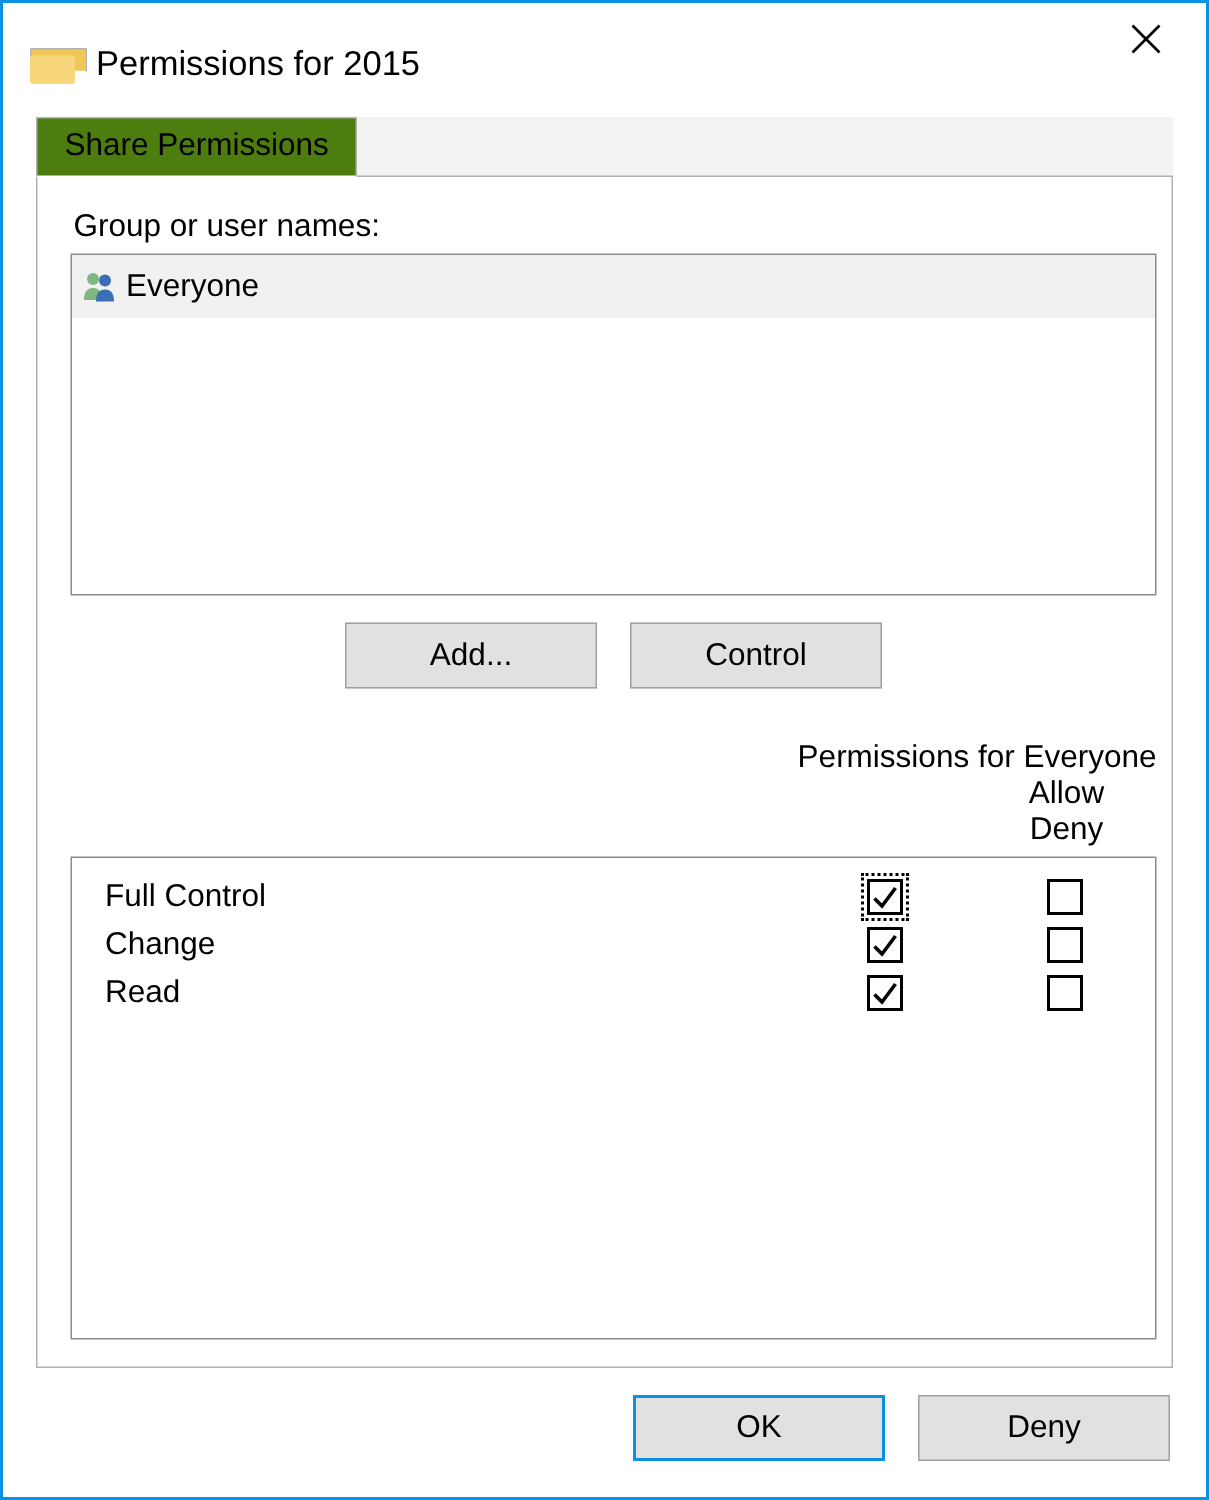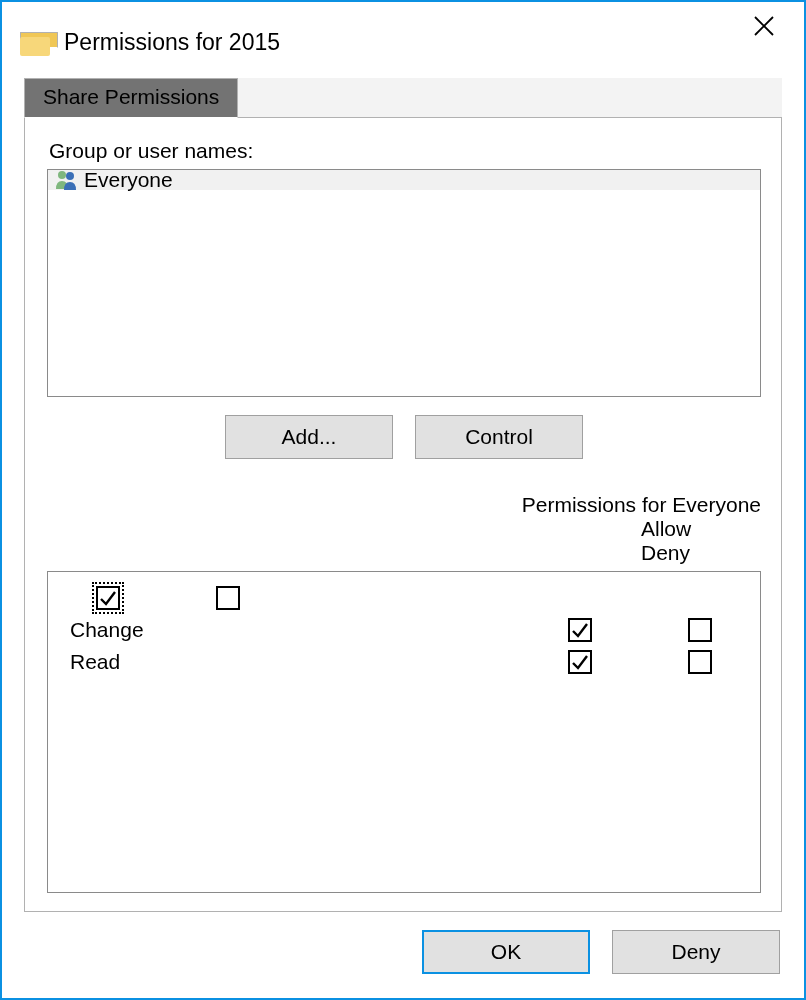--- a/index.html
+++ b/index.html
@@ -63,56 +63,56 @@
     display: flex;
     flex-direction: column;
   }
   .tab-strip {
     display: flex;
     position: relative;
     z-index: 2;
     margin-bottom: -1px;
   }
   .tab {
-    background: #737373;
+    background: #4d7c0f;
     border: 1px solid #b1b1b1;
     border-bottom: 1px solid #fff;
     padding: 6px 18px 8px 18px;
     font-size: 21px;
     cursor: pointer;
   }
   .tab-fill {
     flex: 1;
     border-bottom: 1px solid #b1b1b1;
     background: #f3f3f3;
   }
   .tab-panel {
     border: 1px solid #b1b1b1;
     border-top: none;
     background: #fff;
-    padding: 22px 20px 18px 22px;
+    padding: 22px 10px 18px 22px;
     flex: 1;
     display: flex;
     flex-direction: column;
   }
   .section-label {
     font-size: 21px;
     margin-bottom: 6px;
     padding-left: 2px;
   }
   .listbox {
     border: 1px solid #8a8a8a;
     height: 228px;
     overflow: auto;
     background: #fff;
   }
   .list-row {
     display: flex;
     align-items: center;
-    height: 20px;
+    height: 42px;
     padding: 0 6px;
     background: #f1f1f1;
     font-size: 21px;
     cursor: pointer;
     gap: 6px;
   }
   .users-icon {
     width: 24px; height: 22px; position: relative;
   }
   .users-icon svg { width: 24px; height: 22px; display:block; }
@@ -138,21 +138,21 @@
   }
 
   .perm-header-row {
     display: flex;
     margin-top: 34px;
     font-size: 21px;
     align-items: flex-end;
     flex-direction: column;
   }
   .perm-header-name { flex: 1; padding-left: 4px; }
-  .perm-col { width: 120px; }
+  .perm-col { width: 120px; text-align: center; }
 
   .perm-box {
     border: 1px solid #8a8a8a;
     margin-top: 6px;
     height: 322px;
     padding: 10px 0;
   }
   .perm-row {
     display: flex;
     align-items: center;
@@ -233,20 +233,21 @@
 
       <div class="perm-header-row">
         <div class="perm-header-name">Permissions for Everyone</div>
         <div class="perm-col">Allow</div>
         <div class="perm-col">Deny</div>
       </div>
 
       <div class="perm-box">
 
       <div class="perm-row">
+            <div class="perm-name">Full Control</div>
             <div class="perm-cell">
               <div class="cb checked focus">
                 <svg viewBox="0 0 18 18">
                   <polyline points="2,10 7,15 16,3" fill="none" stroke="#000" stroke-width="2.4"></polyline>
                 </svg>
               </div>
             </div>
             <div class="perm-cell">
               <div class="cb"></div>
             </div>

